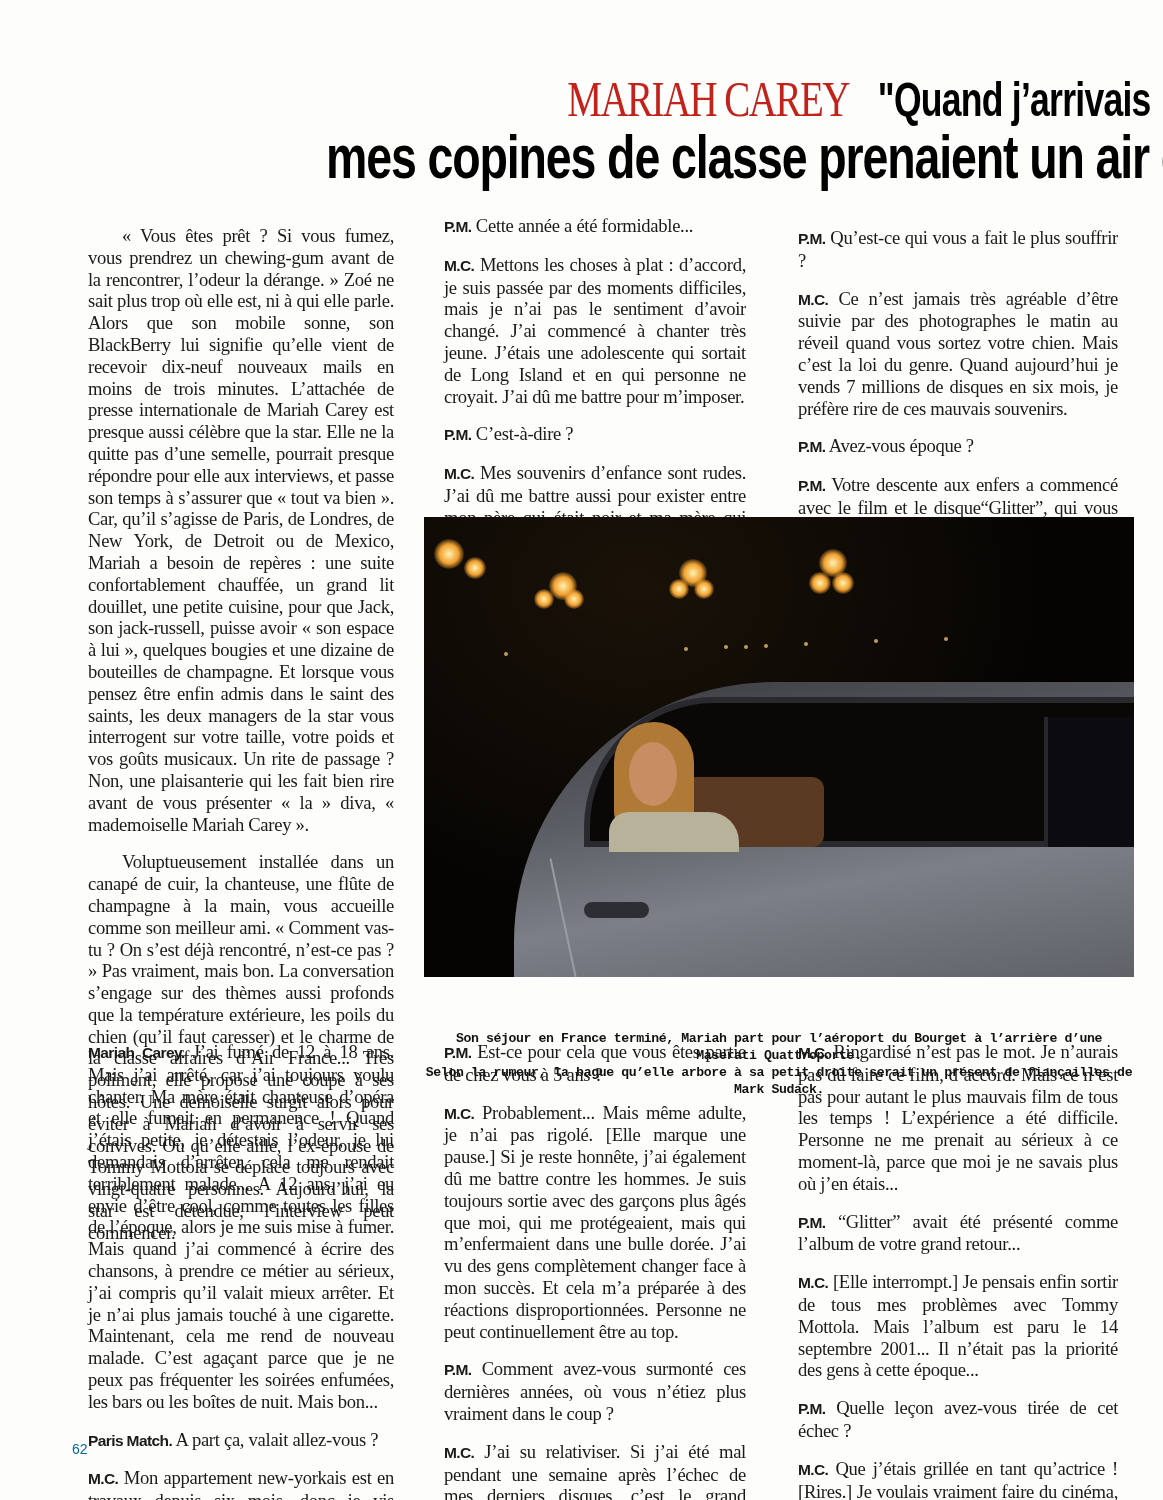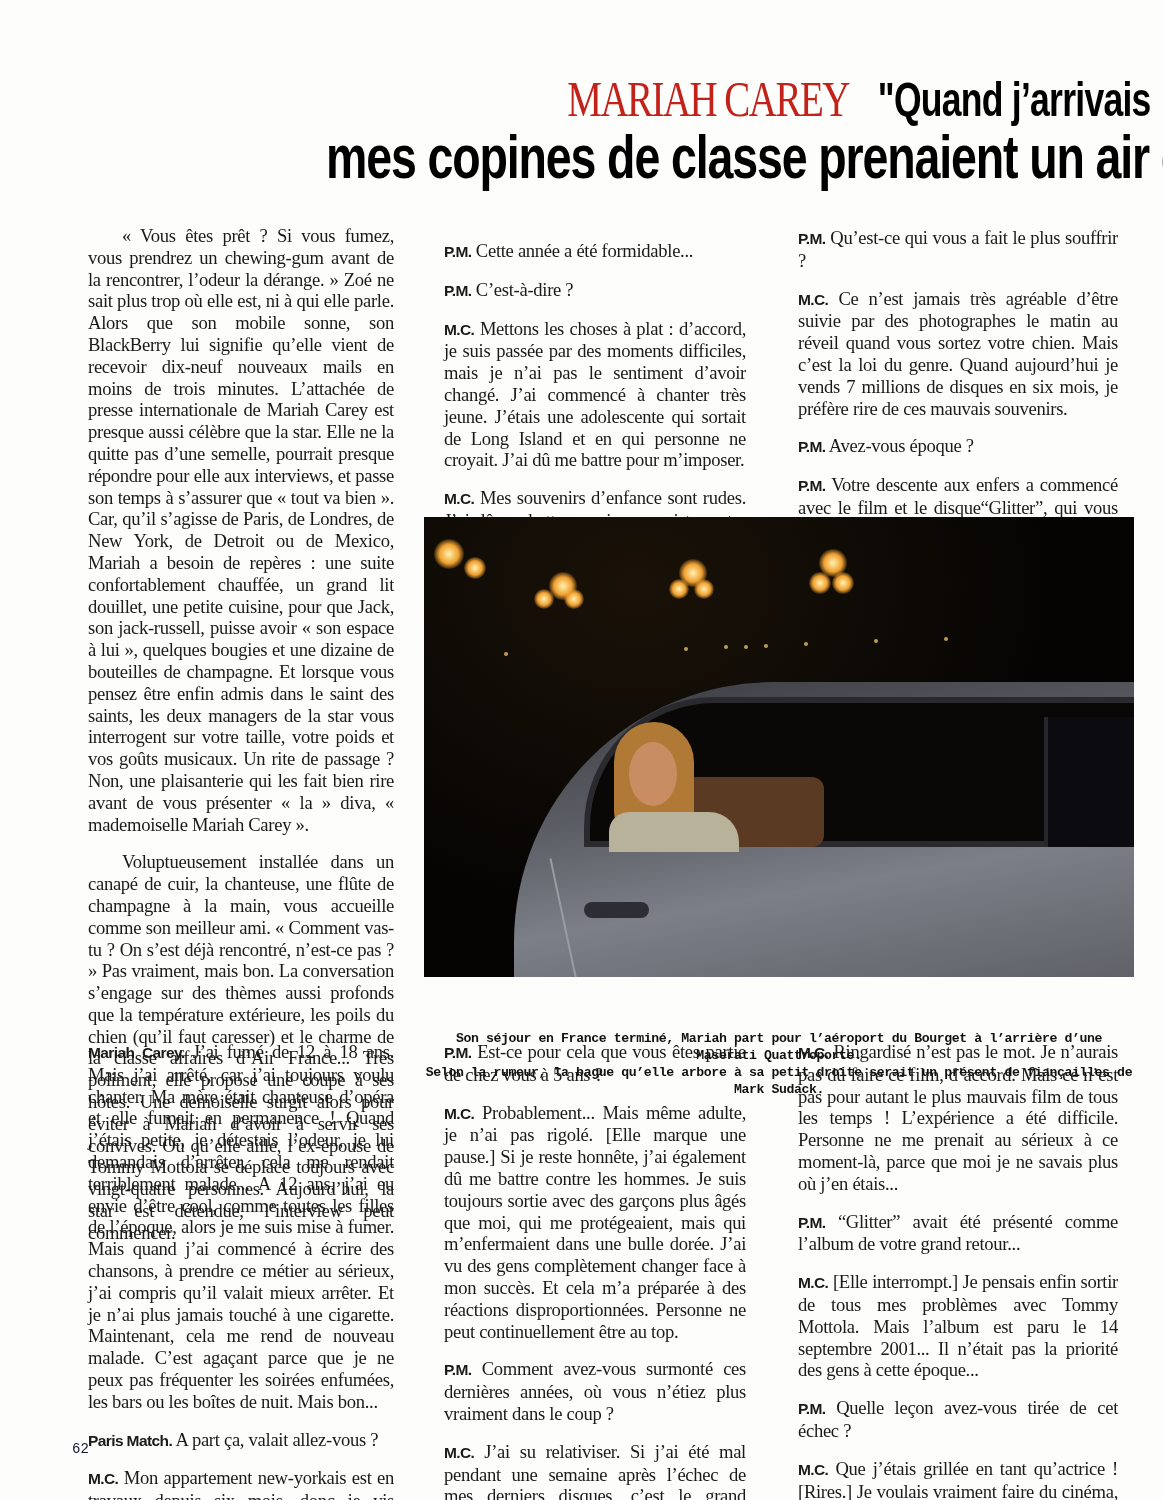--- a/index.html
+++ b/index.html
@@ -22,21 +22,21 @@
 
   .col {
     position: absolute; font-size: 18.6px; line-height: 21.8px; text-align: justify;
     hyphens: manual; letter-spacing: -0.3px;
   }
   .col p { margin: 16px; }
   .col p.indent { text-indent: 34px; }
   .lbl { font-family: "Liberation Sans", sans-serif; font-weight: bold; font-size: 15.5px; letter-spacing: -0.6px; }
 
   #col-intro { left: 72px; top: 209px; width: 338px; }
-  #col-q1 { left: 428px; top: 224px; width: 334px; }
+  #col-q1 { left: 428px; top: 199px; width: 334px; }
   #col-q2 { left: 782px; top: 211px; width: 352px; }
   #col-b1 { left: 72px; top: 1025px; width: 338px; }
   #col-b2 { left: 428px; top: 1025px; width: 334px; }
   #col-b3 { left: 782px; top: 1025px; width: 352px; }
 
   .photo {
     position: absolute; left: 424px; top: 517px; width: 710px; height: 460px;
     background: radial-gradient(ellipse at 30% 15%, #1a1208 0%, #050403 60%);
     overflow: hidden;
   }
@@ -57,42 +57,42 @@
   .person-body { position: absolute; left: 185px; top: 295px; width: 130px; height: 40px; border-radius: 20px 30px 0 0; background: #b9b29a; }
   .door-line { position: absolute; left: 140px; top: 340px; width: 2px; height: 140px; background: #9a9ca3; transform: rotate(-12deg); }
   .door-handle { position: absolute; left: 160px; top: 385px; width: 65px; height: 16px; border-radius: 8px; background: #2d2e33; }
   .rear-window { position: absolute; left: 620px; top: 200px; width: 90px; height: 130px; background: #0c0c10; border-left: 4px solid #26262b; }
 
   .caption {
     position: absolute; left: 424px; top: 982px; width: 710px; text-align: center;
     font-family: Liberation Mono, monospace; font-weight: bold; font-size: 13.2px;
     line-height: 17px; color: #111; letter-spacing: -0.4px; margin-top: 48px;
   }
-  .page-num { position: absolute; left: 72px; top: 1441px; font-family: Liberation Mono, monospace; font-size: 14px; color: #0f172a; }
+  .page-num { position: absolute; left: 72px; top: 1441px; font-family: Liberation Sans, sans-serif; font-size: 14px; color: #0369a1; }
 </style>
 </head>
 <body>
 
 <div class="headline">
   <span class="line1">
     <span class="name">MARIAH CAREY</span>
     <span class="quote1">"Quand j’arrivais</span>
   </span>
   <span class="line2">mes copines de classe prenaient un air dégoûté.</span>
 </div>
 
 <div class="col" id="col-intro">
   <p class="indent">« Vous êtes prêt ? Si vous fumez, vous prendrez un chewing-gum avant de la rencontrer, l’odeur la dérange. » Zoé ne sait plus trop où elle est, ni à qui elle parle. Alors que son mobile sonne, son BlackBerry lui signifie qu’elle vient de recevoir dix-neuf nouveaux mails en moins de trois minutes. L’attachée de presse internationale de Mariah Carey est presque aussi célèbre que la star. Elle ne la quitte pas d’une semelle, pourrait presque répondre pour elle aux interviews, et passe son temps à s’assurer que « tout va bien ». Car, qu’il s’agisse de Paris, de Londres, de New York, de Detroit ou de Mexico, Mariah a besoin de repères : une suite confortablement chauffée, un grand lit douillet, une petite cuisine, pour que Jack, son jack-russell, puisse avoir « son espace à lui », quelques bougies et une dizaine de bouteilles de champagne. Et lorsque vous pensez être enfin admis dans le saint des saints, les deux managers de la star vous interrogent sur votre taille, votre poids et vos goûts musicaux. Un rite de passage ? Non, une plaisanterie qui les fait bien rire avant de vous présenter « la » diva, « mademoiselle Mariah Carey ».</p>
   <p class="indent">Voluptueusement installée dans un canapé de cuir, la chanteuse, une flûte de champagne à la main, vous accueille comme son meilleur ami. « Comment vas-tu ? On s’est déjà rencontré, n’est-ce pas ? » Pas vraiment, mais bon. La conversation s’engage sur des thèmes aussi profonds que la température extérieure, les poils du chien (qu’il faut caresser) et le charme de la classe affaires d’Air France... Très poliment, elle propose une coupe à ses hôtes. Une demoiselle surgit alors pour éviter à Mariah d’avoir à servir ses convives. Où qu’elle aille, l’ex-épouse de Tommy Mottola se déplace toujours avec vingt-quatre personnes. Aujourd’hui, la star est détendue, l’interview peut commencer.</p>
 </div>
 
 <div class="col" id="col-q1">
   <p><span class="lbl">P.M.</span> <span>Cette année a été formidable...</span></p>
+  <p><span class="lbl">M.C.</span> <span>Mettons les choses à plat : d’accord, je suis passée par des moments difficiles, mais je n’ai pas le sentiment d’avoir changé. J’ai commencé à chanter très jeune. J’étais une adolescente qui sortait de Long Island et en qui personne ne croyait. J’ai dû me battre pour m’imposer.</span></p>
   <p><span class="lbl">P.M.</span> <span>C’est-à-dire ?</span></p>
-  <p><span class="lbl">M.C.</span> <span>Mettons les choses à plat : d’accord, je suis passée par des moments difficiles, mais je n’ai pas le sentiment d’avoir changé. J’ai commencé à chanter très jeune. J’étais une adolescente qui sortait de Long Island et en qui personne ne croyait. J’ai dû me battre pour m’imposer.</span></p>
   <p><span class="lbl">M.C.</span> <span>Mes souvenirs d’enfance sont rudes. J’ai dû me battre aussi pour exister entre mon père qui était noir et ma mère qui était blanche. Nous vivions dans deux communautés. Ni l’un ni l’autre ne m’ont appris ce que le mot racisme voulait dire. Mais là, j’ai eu de multiples fois l’occasion de le comprendre toute seule.</span></p>
 </div>
 
 <div class="col" id="col-q2">
   <p><span class="lbl">P.M.</span> <span>Qu’est-ce qui vous a fait le plus souffrir ?</span></p>
   <p><span class="lbl">M.C.</span> <span>Ce n’est jamais très agréable d’être suivie par des photographes le matin au réveil quand vous sortez votre chien. Mais c’est la loi du genre. Quand aujourd’hui je vends 7 millions de disques en six mois, je préfère rire de ces mauvais souvenirs.</span></p>
   <p><span class="lbl">P.M.</span> <span>Avez-vous époque ?</span></p>
   <p><span class="lbl">P.M.</span> <span>Votre descente aux enfers a commencé avec le film et le disque“Glitter”, qui vous ont ringardisée.</span></p>
 </div>
 

